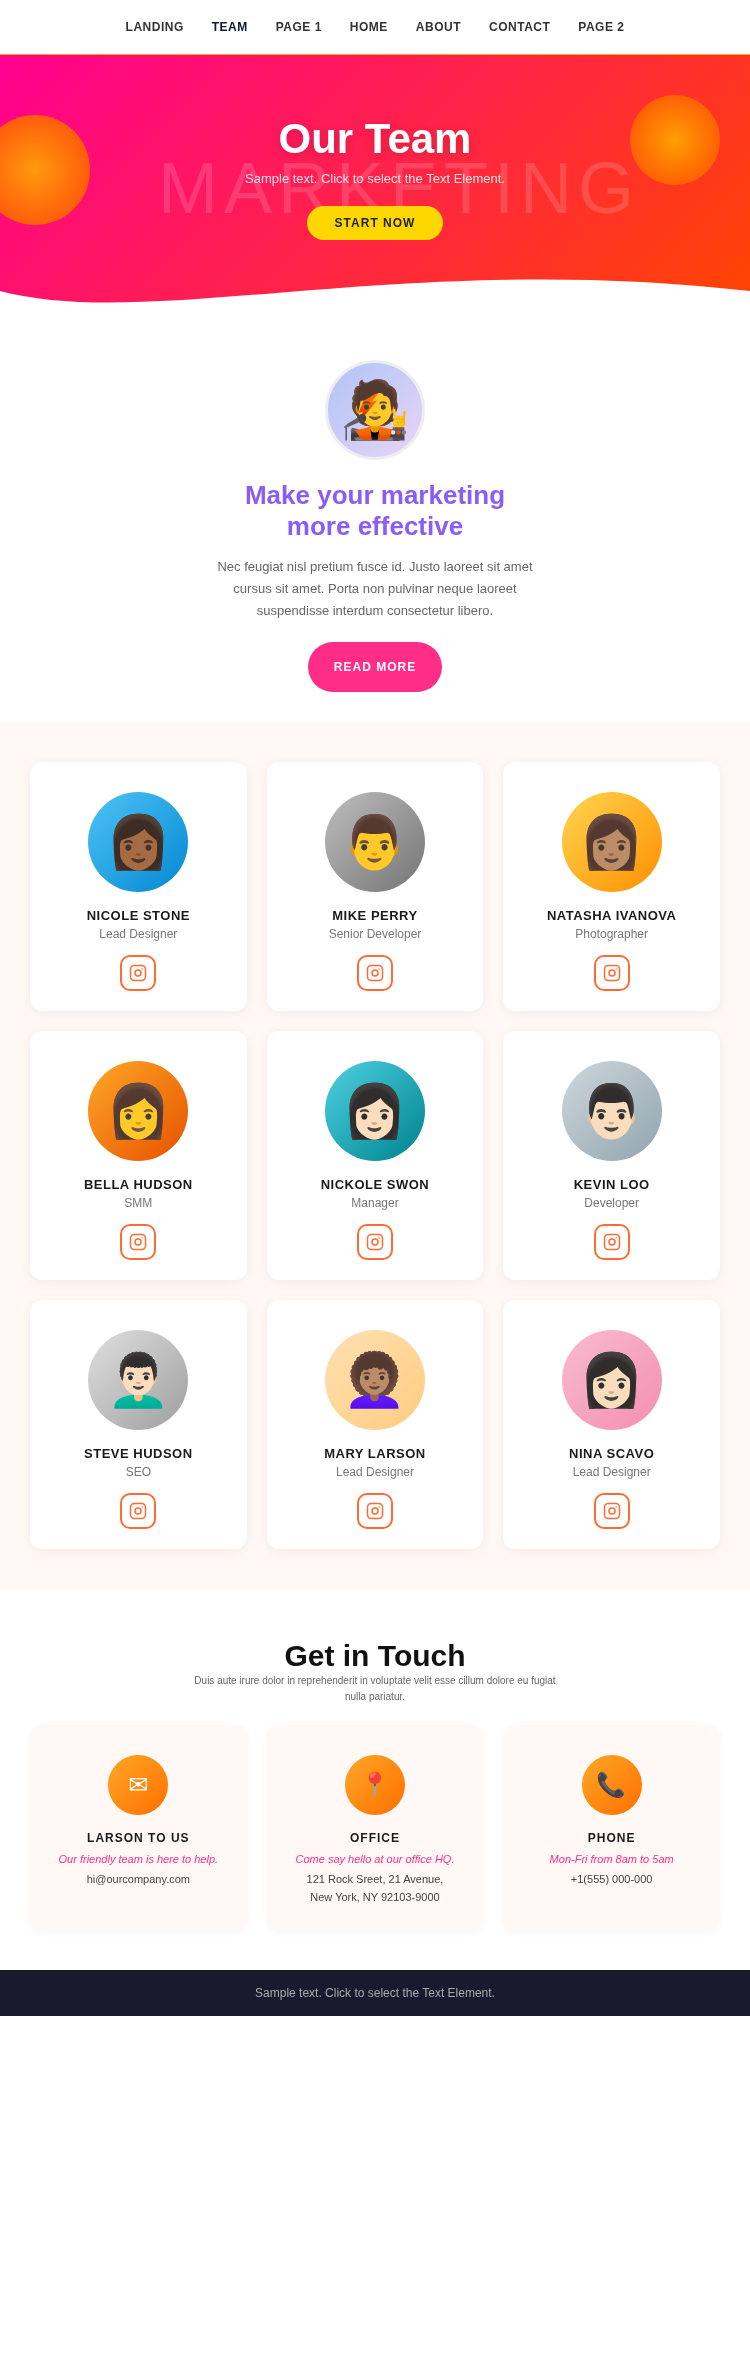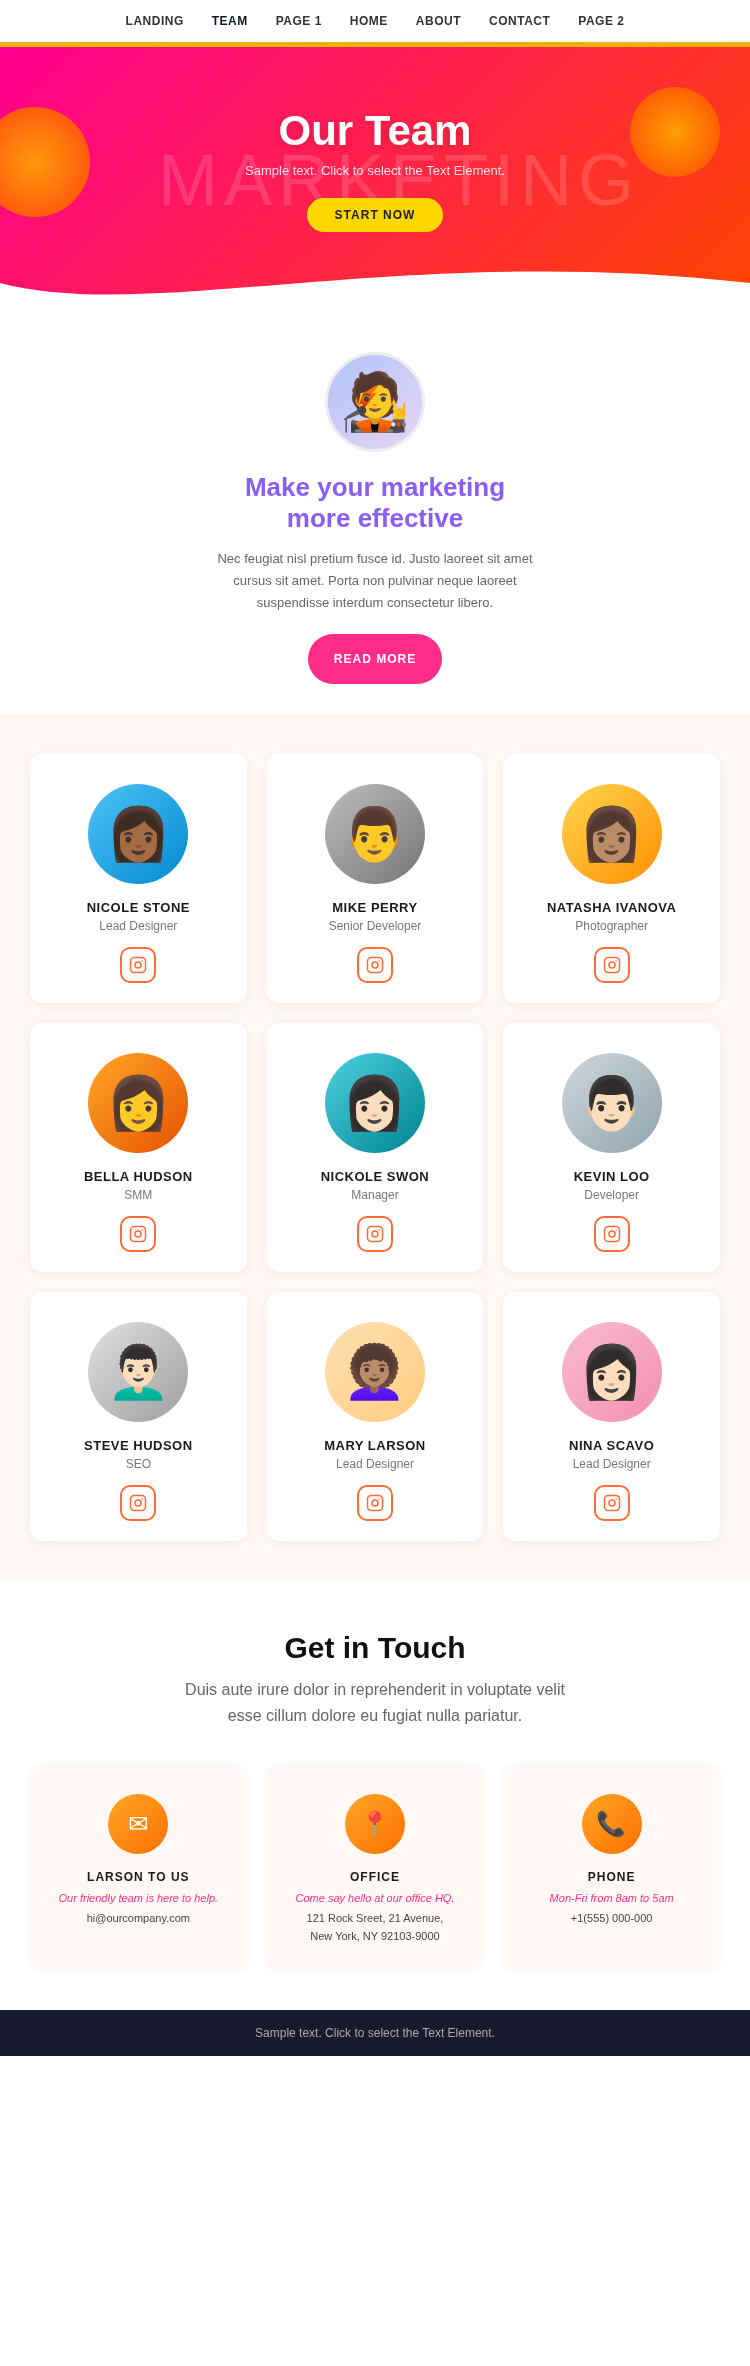--- a/index.html
+++ b/index.html
@@ -1,22 +1,22 @@
 <!DOCTYPE html>
 <html><head>
   <meta charset="utf-8">
   <style>
     * { box-sizing: border-box; margin: 0; padding: 0; }
     body { font-family: 'Arial', sans-serif; background: #fff; width: 750px; margin: 0 auto; }
 
     
     nav {
       display: flex; justify-content: center; align-items: center;
-      gap: 28px; padding: 14px 0; background: #fff;
-      border-bottom: 5px solid #eab308;
+      gap: 28px; padding: 20px 0; background: #fff;
+      border-bottom: 1px solid #eab308;
     }
     nav a {
       font-size: 12px; font-weight: 600; color: #333; text-decoration: none;
       letter-spacing: 0.5px; cursor: pointer;
     }
     nav a.active { color: #0f172a; }
 
     
     .hero {
       position: relative; overflow: hidden;
@@ -123,25 +123,25 @@
       display: inline-flex; align-items: center; justify-content: center;
       width: 36px; height: 36px; border: 2px solid #ff6b35; border-radius: 10px;
       color: #ff6b35; font-size: 18px; cursor: pointer;
     }
 
     
     .contact-section {
       padding: 50px 30px 40px; text-align: center; background: #fff;
     }
     .contact-section h2 {
-      font-size: 30px; font-weight: 800; color: #111; margin-bottom: 12px;
+      font-size: 30px; font-weight: 800; color: #111; 
     }
     .contact-section > p {
-      font-size: 16px; color: #666; line-height: 1.6; max-width: 380px;
-      margin: 0 auto 36px;
+      font-size: 10px; color: #666; line-height: 1.6; max-width: 380px;
+      margin: 0 auto 20px;
     }
     .contact-grid {
       display: grid; grid-template-columns: repeat(3, 1fr); gap: 20px;
     }
     .contact-card {
       background: #fff8f5; border-radius: 12px; padding: 30px 16px 24px;
       text-align: center; box-shadow: 0 2px 8px rgba(0,0,0,0.04);
     }
     .contact-icon-circle {
       width: 60px; height: 60px; border-radius: 50%;

